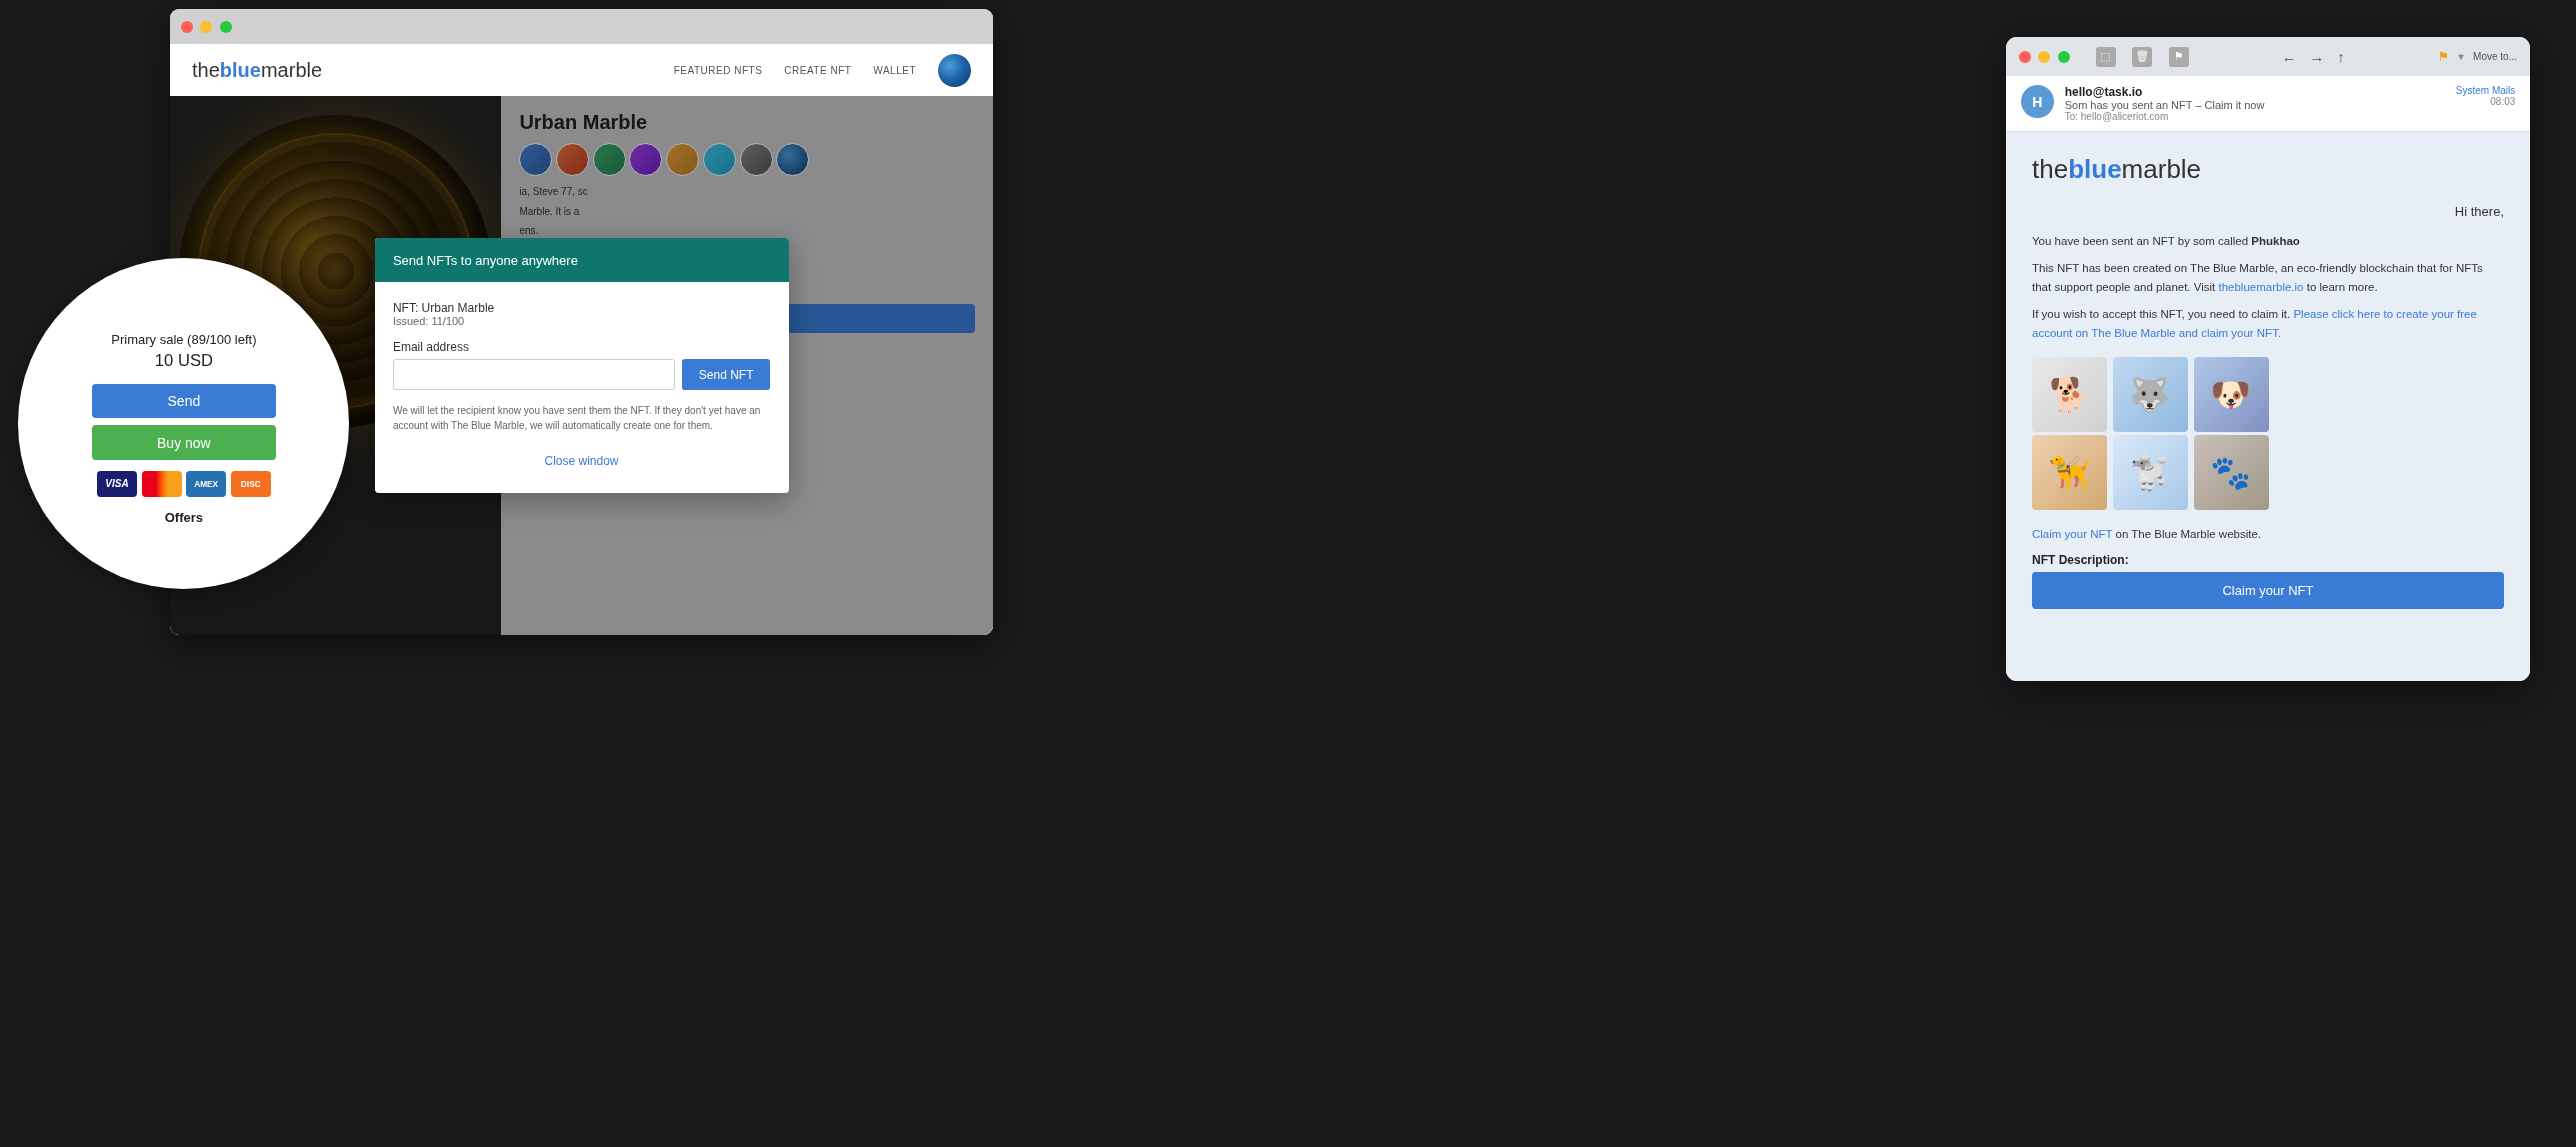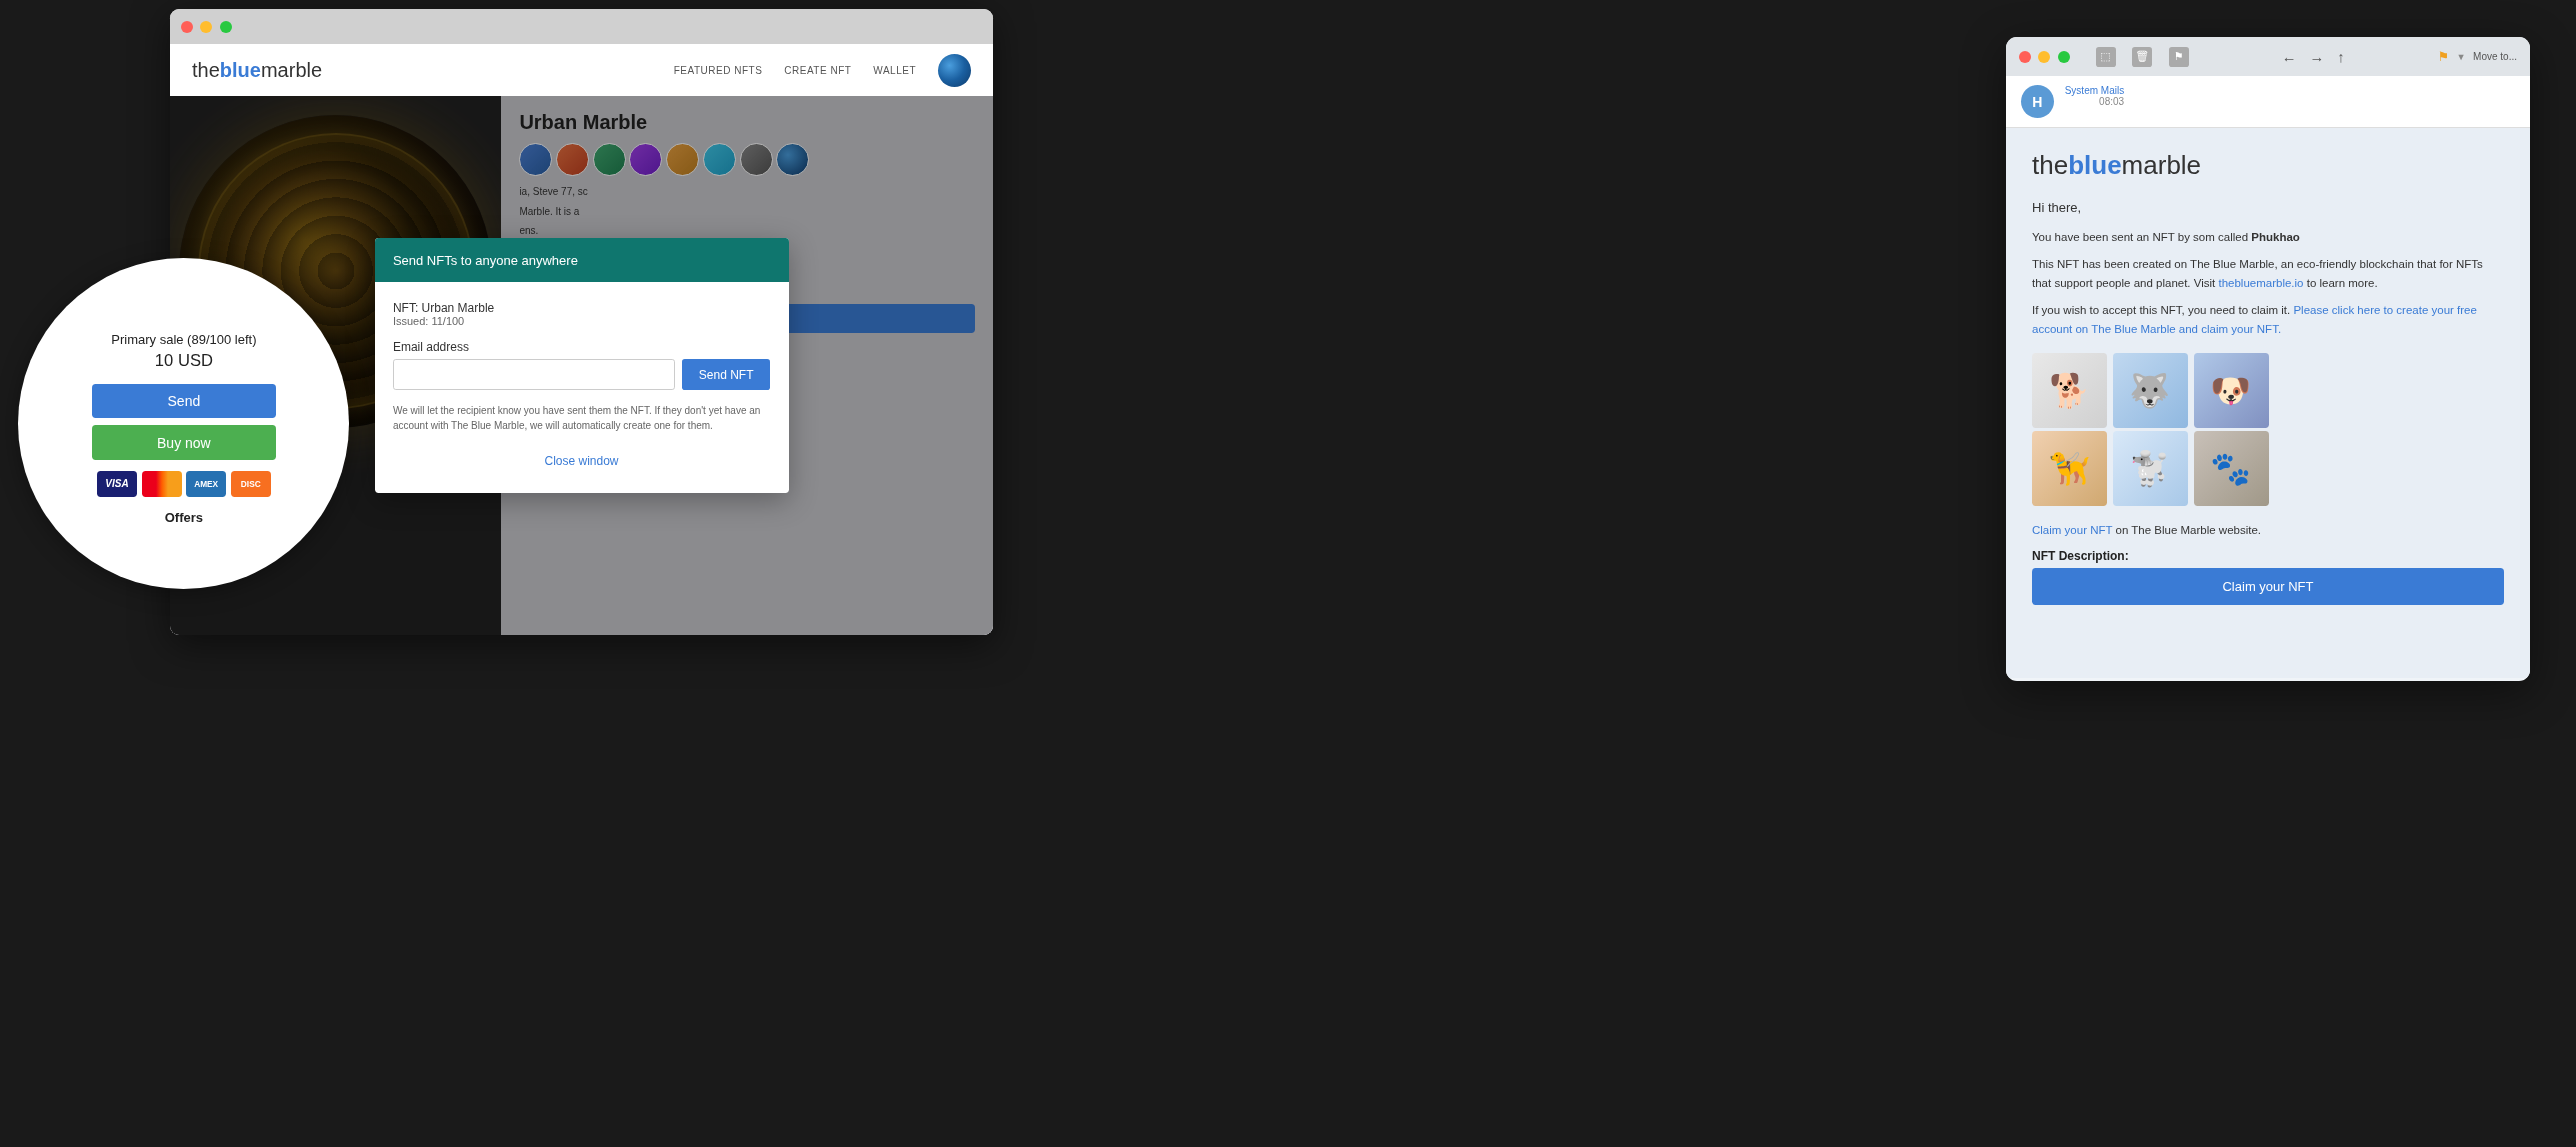--- a/index.html
+++ b/index.html
@@ -366,21 +366,21 @@
       height: calc(100% - 39px - 55px);
       overflow-y: auto;
     }
     .email-logo {
       font-size: 26px;
       font-weight: 300;
       color: #333;
       margin-bottom: 18.4px;
     }
     .email-logo span { font-weight: 700; color: #3a7bd5; }
-    .email-greeting { font-size: 13px; color: #333; margin-bottom: 13px; }
+    .email-greeting { font-size: 13px; color: #333; margin-bottom: 13px; text-align: right; }
     .email-para { font-size: 11.5px; color: #333; line-height: 1.6; margin-bottom: 9.2px; }
     .email-link { color: #3a7bd5; text-decoration: none; }
     .email-claim-link { color: #3a7bd5; text-decoration: none; }
 
     
     .nft-grid {
       display: grid;
       grid-template-columns: 1fr 1fr 1fr;
       gap: 3.7px;
       margin: 14.7px 0;
@@ -544,20 +544,25 @@
     </div>
     <div style="margin-left:auto;display:flex;align-items:center;gap:7.4px;">
       <span class="flag-icon">⚑</span>
       <span style="font-size:9.2px;color:#888;">▼</span>
       <span class="move-to-label">Move to...</span>
     </div>
   </div>
 
   <div class="email-meta-bar">
     <div class="email-avatar-circle">H</div>
+    <div class="email-meta-info">
+      <div class="email-from">hello@task.io</div>
+      <div class="email-subject">Som has you sent an NFT – Claim it now</div>
+      <div class="email-to">To: hello@aliceriot.com</div>
+    </div>
     <div class="email-meta-right">
       <div class="email-system-mail">System Mails</div>
       <div>08:03</div>
     </div>
   </div>
 
   <div class="email-body">
     <div class="email-logo">
       the<span style="color: rgb(58, 123, 213); font-weight: 700;">blue</span>marble
     </div>

